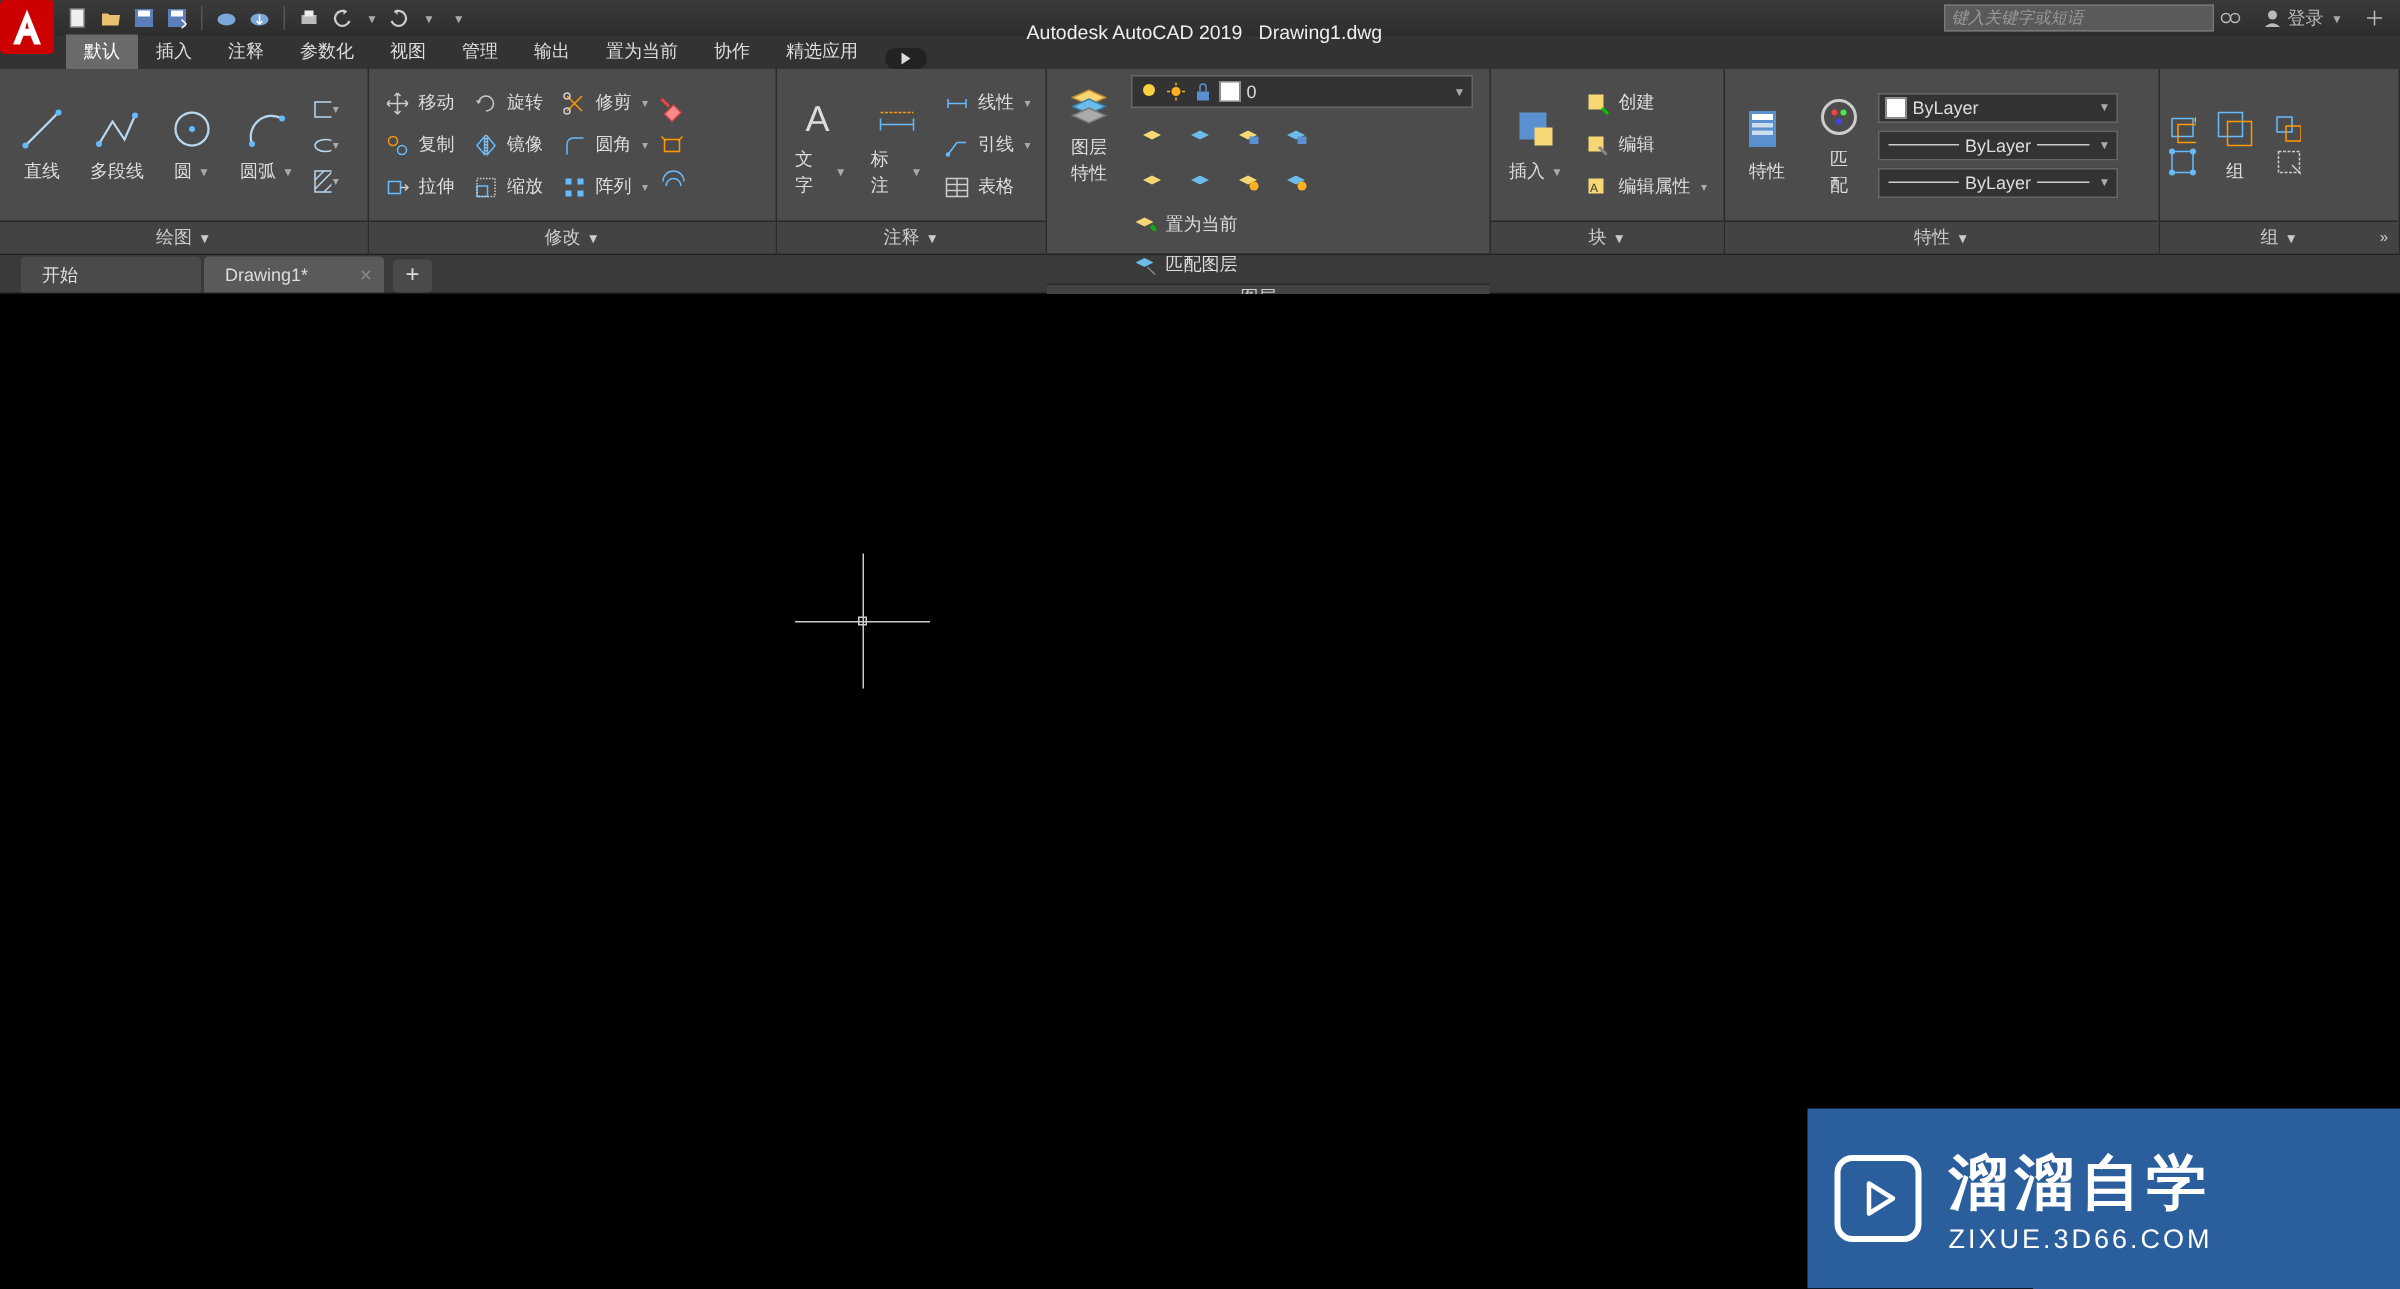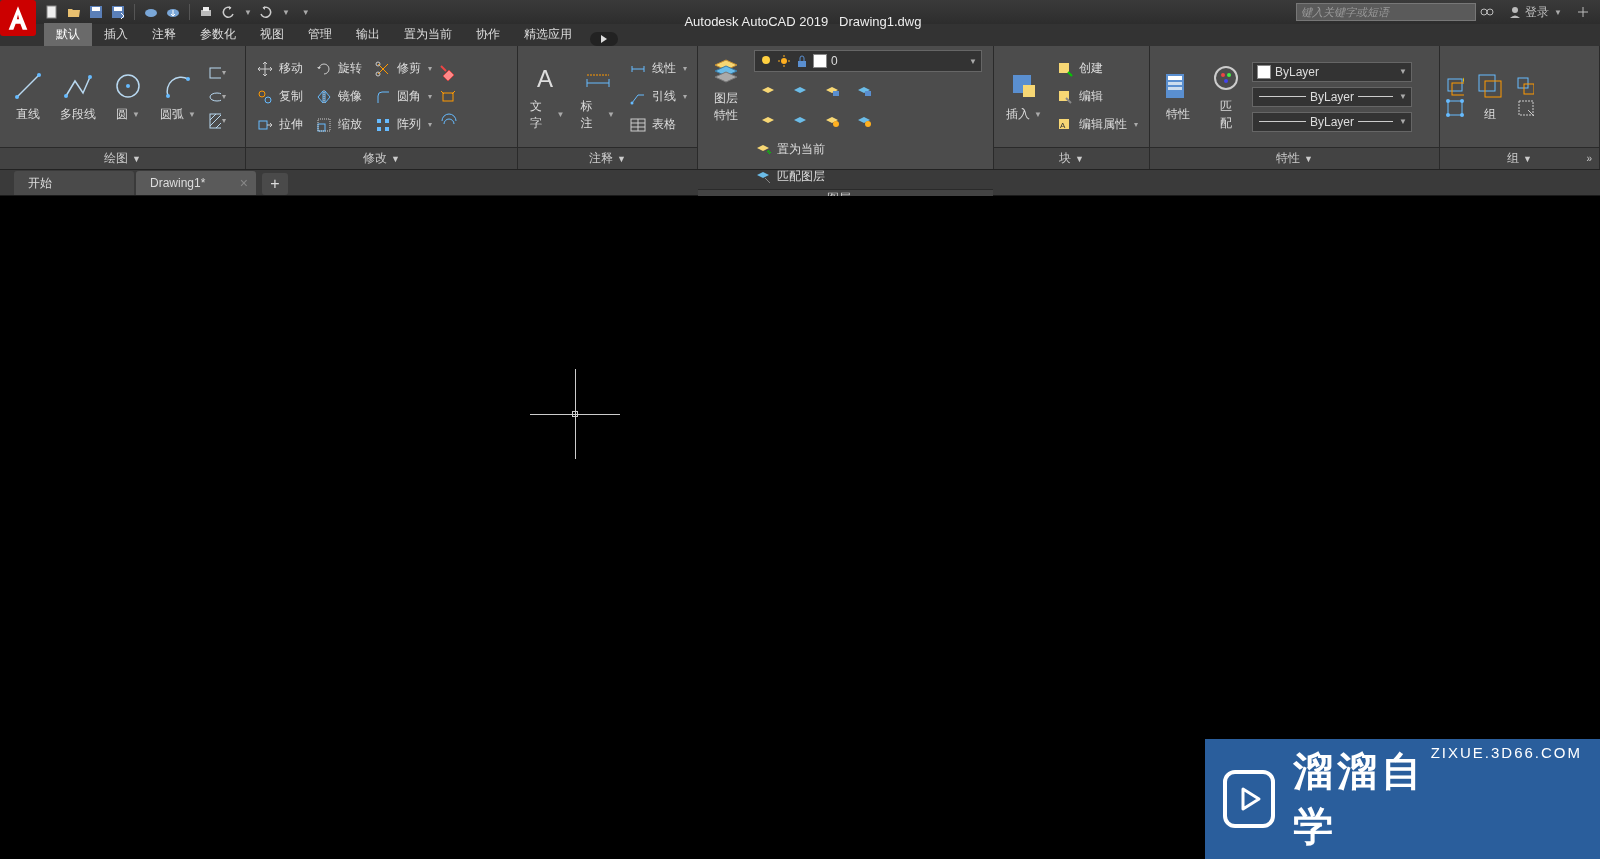--- a/index.html
+++ b/index.html
@@ -61,23 +61,23 @@
 
 .canvas { position: relative; width: 100%; height: calc(859px - 24px - 22px - 124px - 26px); background: #000; }
 .crosshair { position: absolute; left: 575px; top: 218px; }
 .crosshair .h { position: absolute; width: 90px; height: 1px; background: #ccc; left: -45px; top: 0; }
 .crosshair .v { position: absolute; width: 1px; height: 90px; background: #ccc; left: 0; top: -45px; }
 .crosshair .box { position: absolute; width: 6px; height: 6px; border: 1px solid #ccc; left: -3px; top: -3px; }
 
 
 .watermark { position: absolute; right: 0; bottom: 0; width: 395px; height: 120px; background: #2a5e9c; display: flex; align-items: center; padding: 0 18px; gap: 18px; }
 .wm-logo { width: 58px; height: 58px; border: 4px solid #fff; border-radius: 12px; display: flex; align-items: center; justify-content: center; }
-.wm-text { display: flex; flex-direction: row; color: #fff; }
+.wm-text { display: flex; flex-direction: column; color: #fff; }
 .wm-main { font-size: 40px; font-weight: bold; letter-spacing: 4px; }
-.wm-sub { font-size: 15px; letter-spacing: 2px; }
+.wm-sub { font-size: 18px; letter-spacing: 2px; }
 
 svg { display: block; }
 </style>
 </head>
 <body>
 
 <div class="titlebar">
   <div class="app-logo">
     <svg viewBox="0 0 24 24">
         <path d="M12 2 L20 22 L16 22 L14 17 L10 17 L8 22 L4 22 Z M11 13 L13 13 L12 9 Z" fill="#fff"></path>

